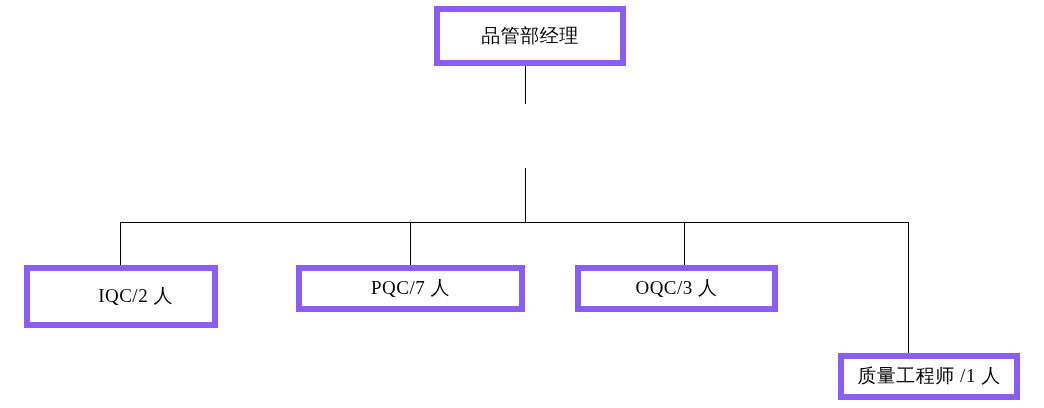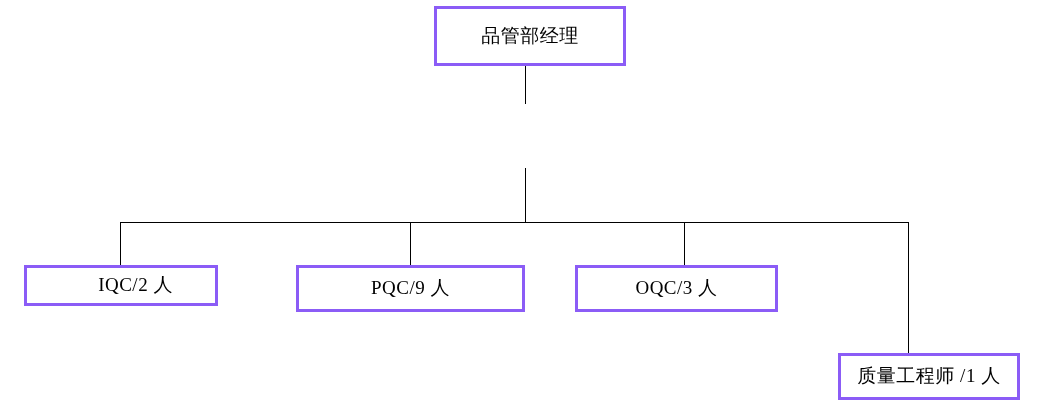--- a/index.html
+++ b/index.html
@@ -11,21 +11,21 @@
     position: relative;
     width: 1044px;
     height: 408px;
     background: #ffffff;
     overflow: hidden;
     font-family: "Liberation Serif", "DejaVu Serif", serif;
   }
   .node {
     position: absolute;
     box-sizing: border-box;
-    border: 3px solid #8b5cf6;
+    border: 6px solid #8b5cf6;
     background: #ffffff;
     display: flex;
     align-items: center;
     justify-content: center;
     color: #000000;
     font-size: 19px;
     line-height: 1.2;
     white-space: nowrap;
     letter-spacing: 0.5px;
   }
@@ -57,26 +57,26 @@
 
   <div class="connector v-line" style="left:684px; top:222px; height:43px;"></div>
 
   <div class="connector v-line" style="left:908px; top:222px; height:131px;"></div>
 
   <div class="node" style="left:434px; top:6px; width:192px; height:60px;">
     <span class="node-label">品管部经理</span>
   </div>
 
 
-  <div class="node" style="left:24px; top:265px; width:194px; height:41px;padding-left:29px;">
+  <div class="node" style="left:24px; top:265px; width:194px; height:63px;padding-left:29px;">
     <span class="node-label">IQC/2 人</span>
   </div>
 
   <div class="node" style="left:296px; top:265px; width:229px; height:47px;">
-    <span class="node-label">PQC/9 人</span>
+    <span class="node-label">PQC/7 人</span>
   </div>
 
   <div class="node" style="left:575px; top:265px; width:203px; height:47px;">
     <span class="node-label">OQC/3 人</span>
   </div>
 
   <div class="node" style="left:838px; top:353px; width:182px; height:47px;align-items:center;">
     <span class="node-label">质量工程师 /1 人</span>
   </div>
 

